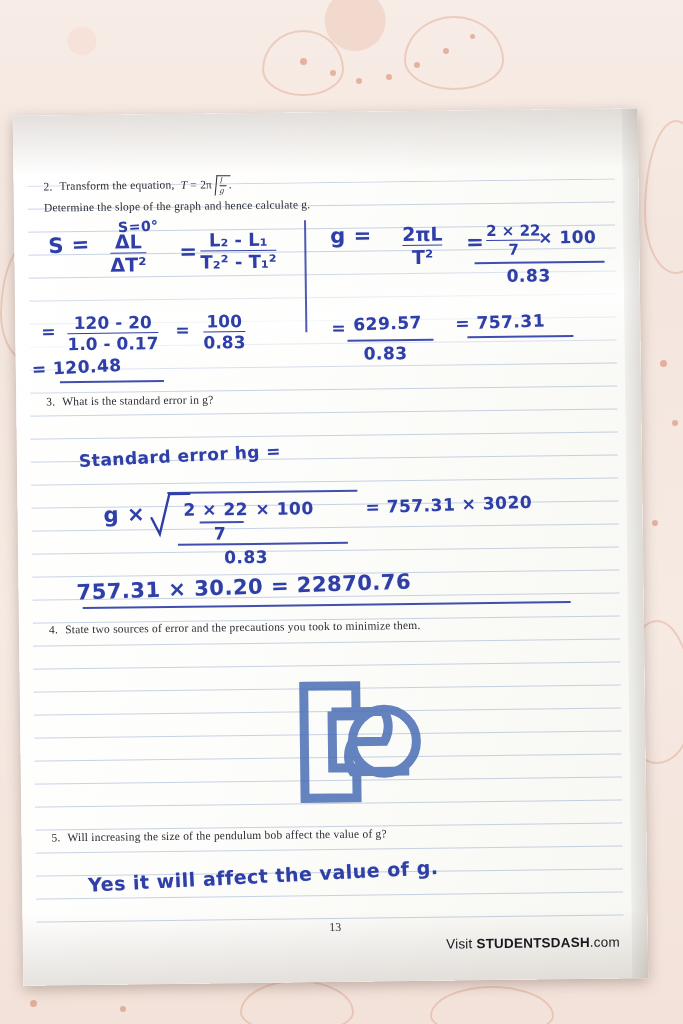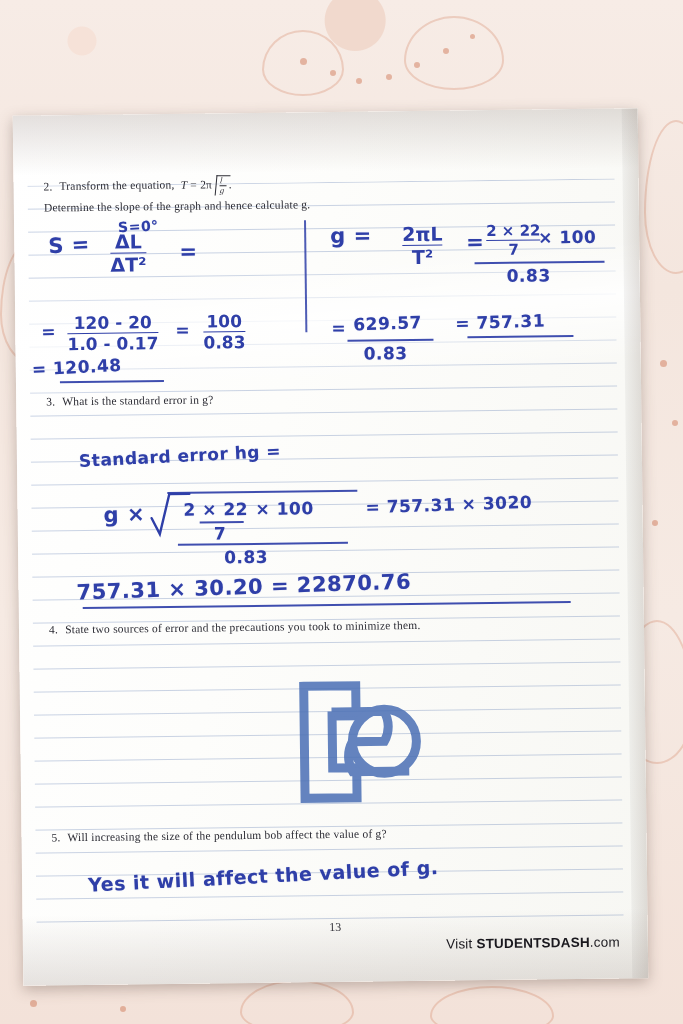--- a/index.html
+++ b/index.html
@@ -267,20 +267,24 @@
       <div class="hw big slant" style="left:34px; top:118px;">S =</div>
       <div class="hw sm slant" style="left:104px; top:104px; font-size:14px;">S=0°</div>
 
       <div class="hw-frac" style="left:96px; top:116px; font-size:19px;">
         <span class="top">ΔL</span>
         <span class="bot">ΔT²</span>
       </div>
 
       <div class="hw big" style="left:165px; top:126px;">=</div>
 
+      <div class="hw-frac" style="left:186px; top:116px; font-size:18px;">
+        <span class="top">L₂ - L₁</span>
+        <span class="bot">T₂² - T₁²</span>
+      </div>
 
       <div class="vbar" style="left:290px; top:108px; height:112px;"></div>
 
       <div class="hw mid slant2" style="left:26px; top:206px;">=</div>
       <div class="hw-frac" style="left:52px; top:198px; font-size:17px;">
         <span class="top">120 - 20</span>
         <span class="bot">1.0 - 0.17</span>
       </div>
       <div class="hw mid" style="left:160px; top:206px;">=</div>
       <div class="hw-frac" style="left:188px; top:198px; font-size:17px;">

